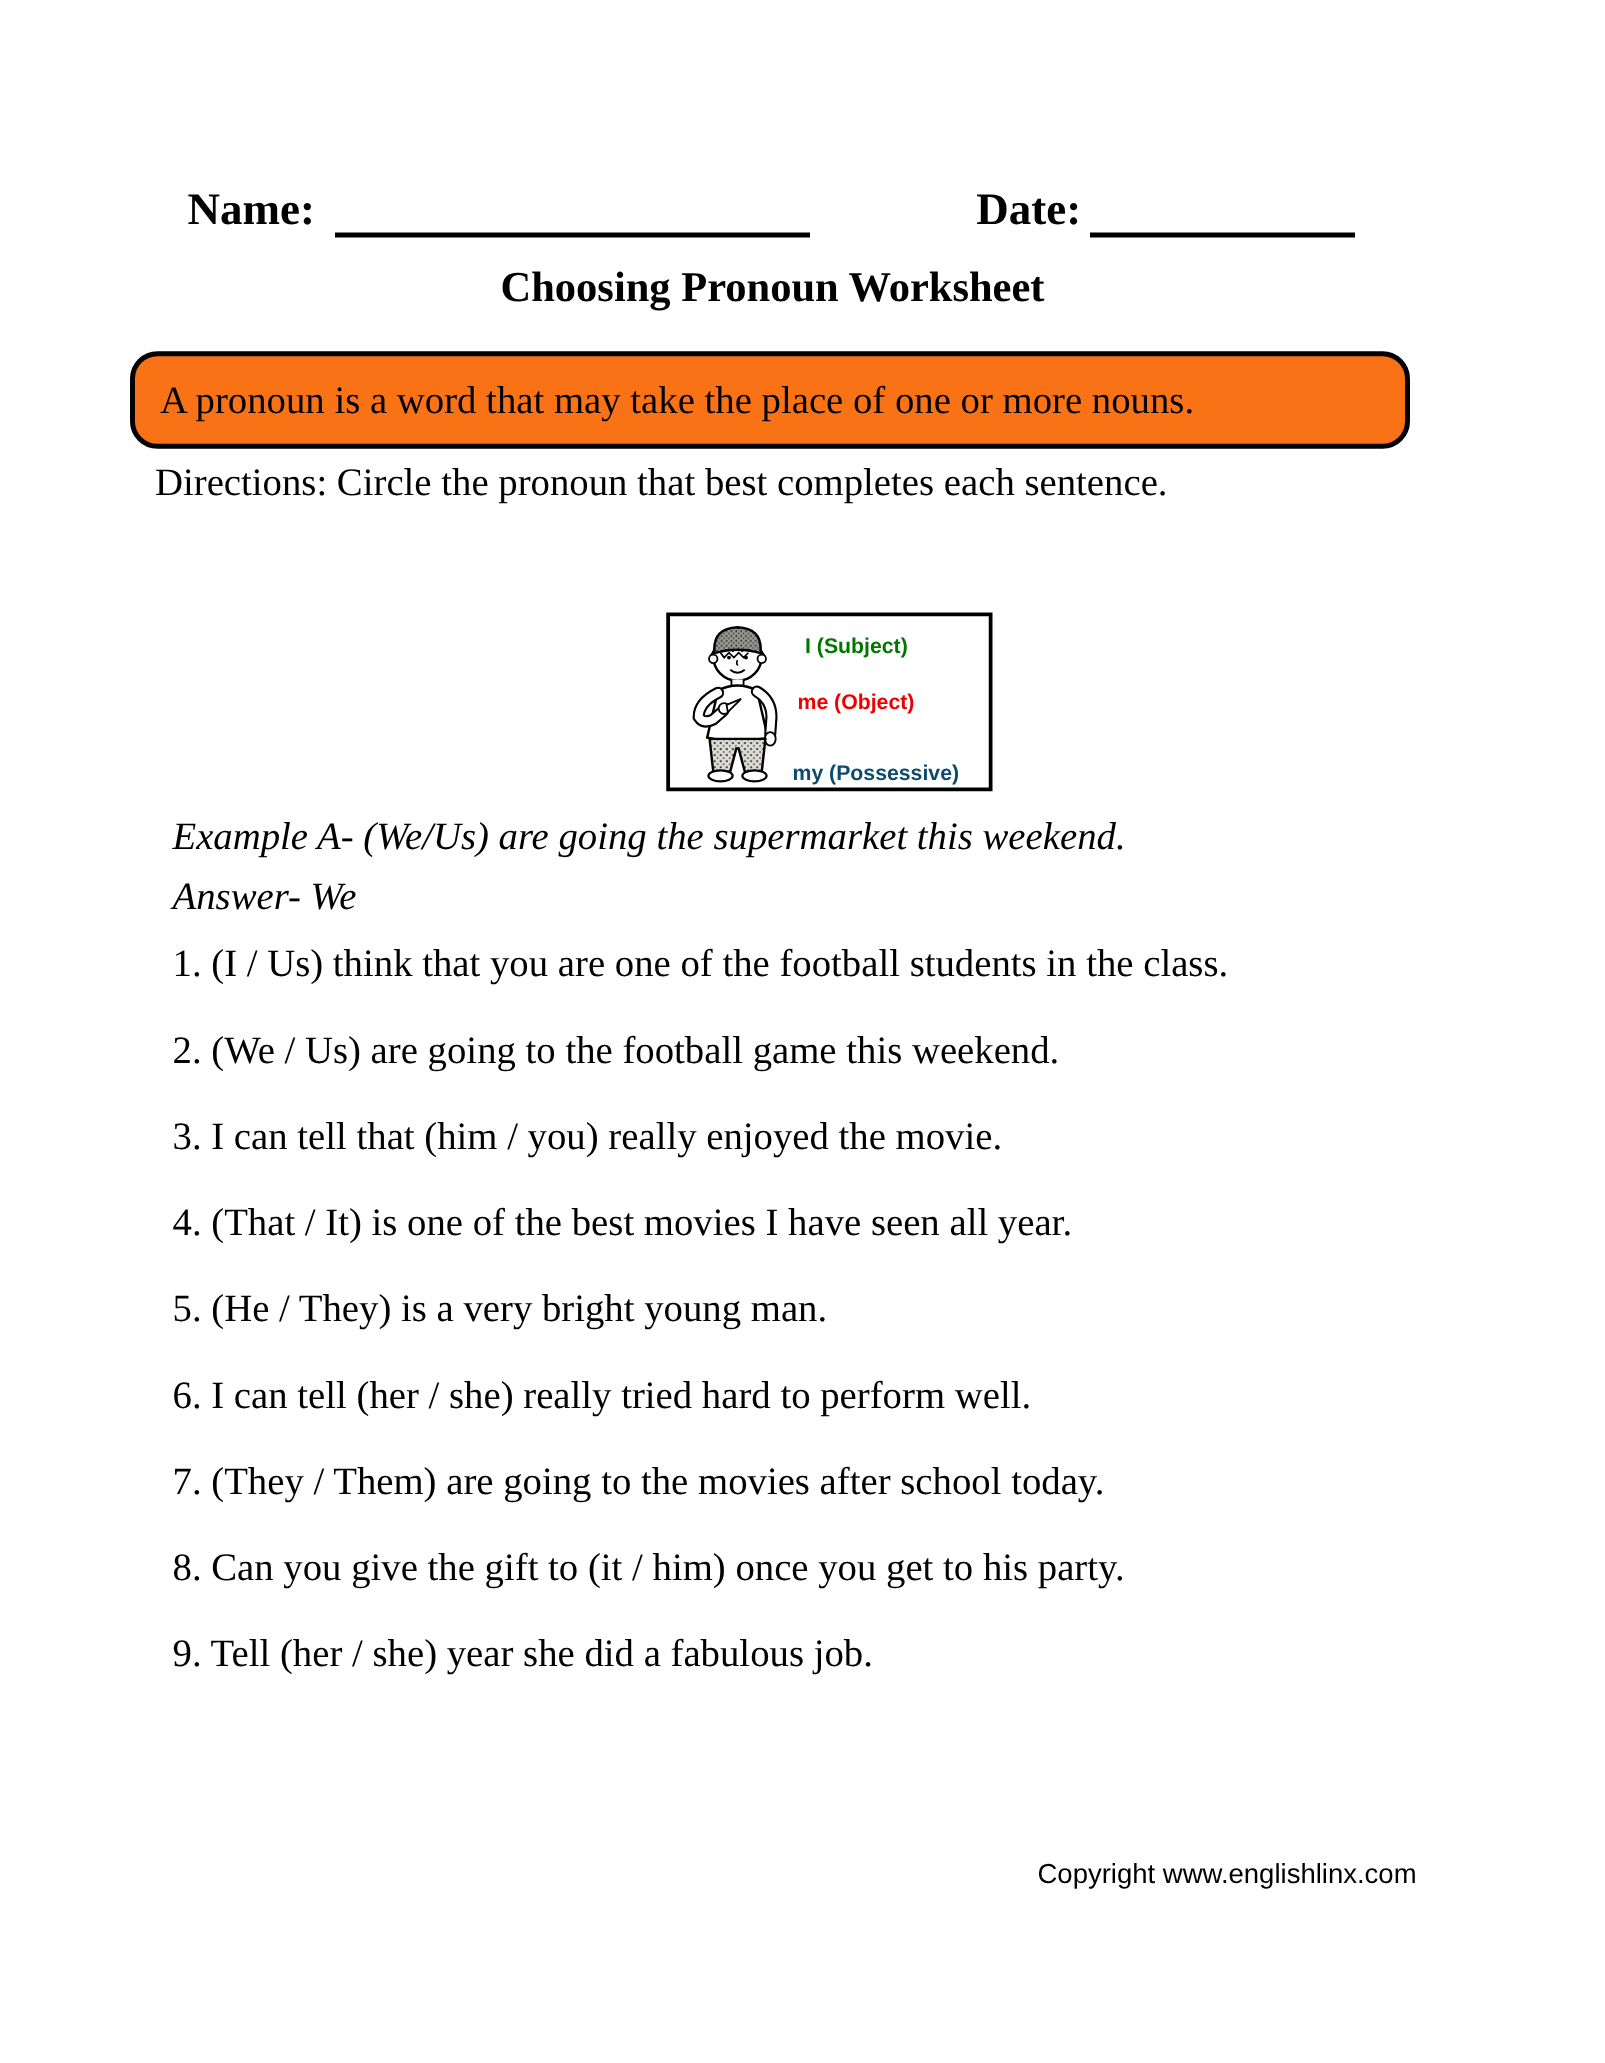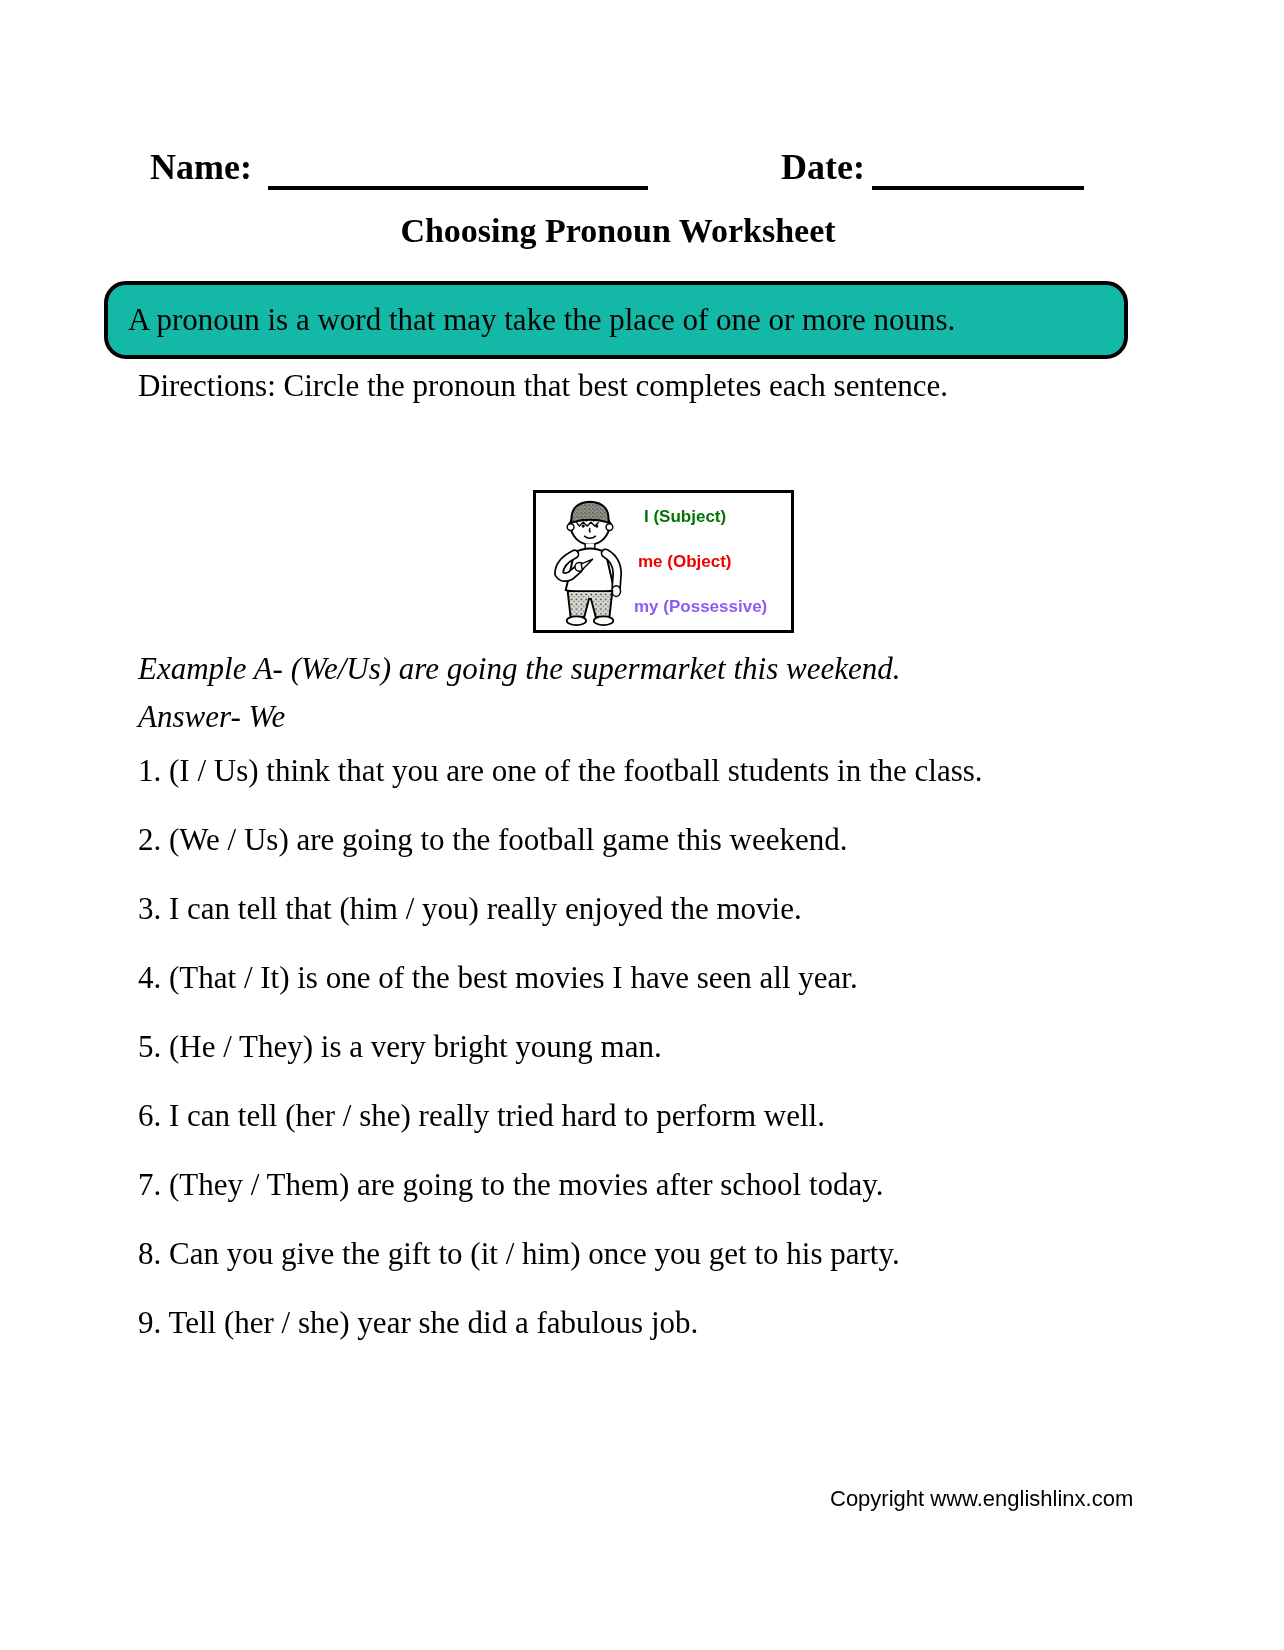--- a/index.html
+++ b/index.html
@@ -7,21 +7,21 @@
     width:1284px;height:1650px;position:relative;background:#ffffff;
     font-family:"Liberation Serif", serif;color:#000;overflow:hidden;
   }
   .abs{position:absolute;}
   .header-label{font-weight:bold;font-size:36px;white-space:nowrap;}
   .blank-line{height:4px;background:#000;}
   .title{font-weight:bold;font-size:34px;text-align:center;white-space:nowrap;}
   .defbox{
     border:4px solid #000;border-radius:22px;
     font-size:31px;line-height:70px;white-space:nowrap;
-    padding:0 0 0 20px;background:#14b8a6;
+    padding:0 0 0 20px;background:#f97316;
   }
   .directions{font-size:31px;line-height:48px;}
   .figure-box{border:3px solid #000;background:#fff;padding-left:43px;}
   .figlabel{
     position:absolute;font-family:"Liberation Sans", sans-serif;
     font-weight:bold;font-size:17px;white-space:nowrap;
   }
   .example{font-style:italic;font-size:31px;line-height:48px;}
   .question{font-size:31px;line-height:45px;margin-bottom:24px;white-space:nowrap;}
   .question.wrap{white-space:normal;width:935px;}
@@ -37,21 +37,21 @@
 
   <span class="abs header-label" style="left:781px;top:146px;">Date:</span>
   <div class="abs blank-line" style="left:872px;top:186px;width:212px;"></div>
 
   <div class="abs title" style="left:108px;top:212px;width:1020px;">Choosing Pronoun Worksheet</div>
 
   <div class="abs defbox" style="left:104px;top:281px;width:996px;height:70px;">
     <span>A pronoun is a word that may take the place of one or more nouns.</span>
   </div>
 
-  <div class="abs directions" style="left:138px;top:362px;width:880px;">Directions: Circle the pronoun that best completes each sentence.</div>
+  <div class="abs directions" style="left:124px;top:362px;width:880px;">Directions: Circle the pronoun that best completes each sentence.</div>
 
   <div class="abs figure-box" style="left:533px;top:490px;width:212px;height:137px;">
 
     <svg class="abs" style="left:4px;top:3px;" width="100" height="131" viewBox="0 0 100 135">
       <defs>
         <pattern id="speckle" width="5" height="5" patternUnits="userSpaceOnUse">
           <rect width="5" height="5" fill="#dcdcd4"></rect>
           <circle cx="1.2" cy="1.5" r="0.9" fill="#3a3a3a"></circle>
           <circle cx="3.6" cy="3.8" r="0.8" fill="#565656"></circle>
         </pattern>
@@ -91,21 +91,21 @@
       <path d="M41,70 L53,65 L42,76 Z" fill="#fff" stroke="#000" stroke-width="1.5"></path>
 
       <path d="M27,98 L73,98 L70,125 L56,125 L51,106 L49,106 L44,125 L30,125 Z" fill="url(#speckle)" stroke="#000" stroke-width="2"></path>
 
       <ellipse cx="36" cy="128.5" rx="10" ry="4.5" fill="#fff" stroke="#000" stroke-width="1.8"></ellipse>
       <ellipse cx="64" cy="128.5" rx="10" ry="4.5" fill="#fff" stroke="#000" stroke-width="1.8"></ellipse>
     </svg>
 
     <div class="figlabel" style="left: 108px; top: 14px; color: rgb(0, 119, 0);">I (Subject)</div>
     <div class="figlabel" style="left: 102px; top: 59px; color: rgb(238, 0, 0);">me (Object)</div>
-    <div class="figlabel" style="left: 98px; top: 104px; color: #8b5cf6;">my (Possessive)</div>
+    <div class="figlabel" style="left: 98px; top: 116px; color: #0c4a6e;">my (Possessive)</div>
   </div>
 
   <div class="abs example" style="left:138px;top:645px;width:1060px;">
     <div>Example A- (We/Us) are going the supermarket this weekend.</div>
     <div>Answer- We</div>
   </div>
 
   <div class="abs" style="left:138px;top:748px;width:1060px;">
     <div class="question wrap">
       <span>1.</span>

